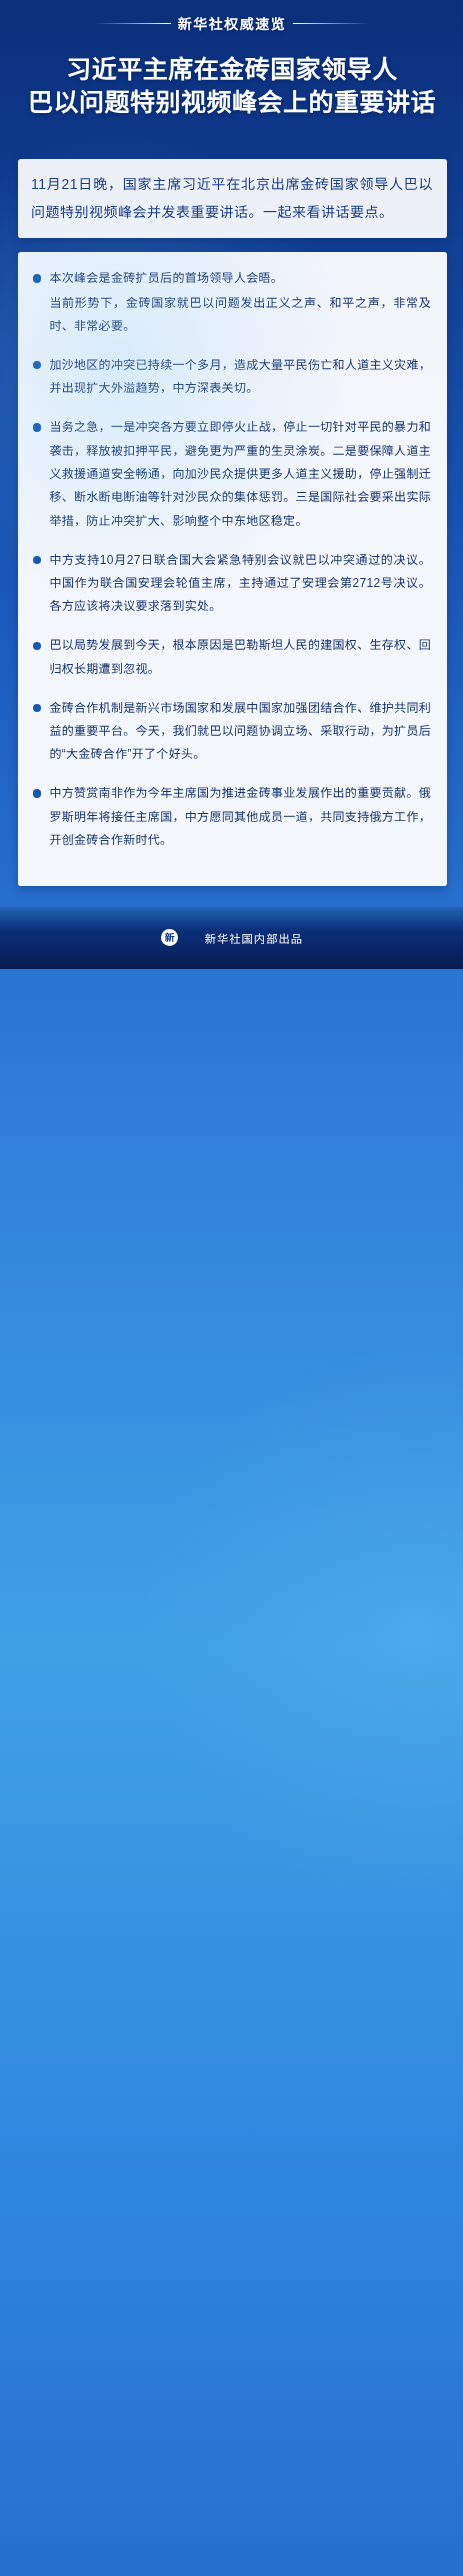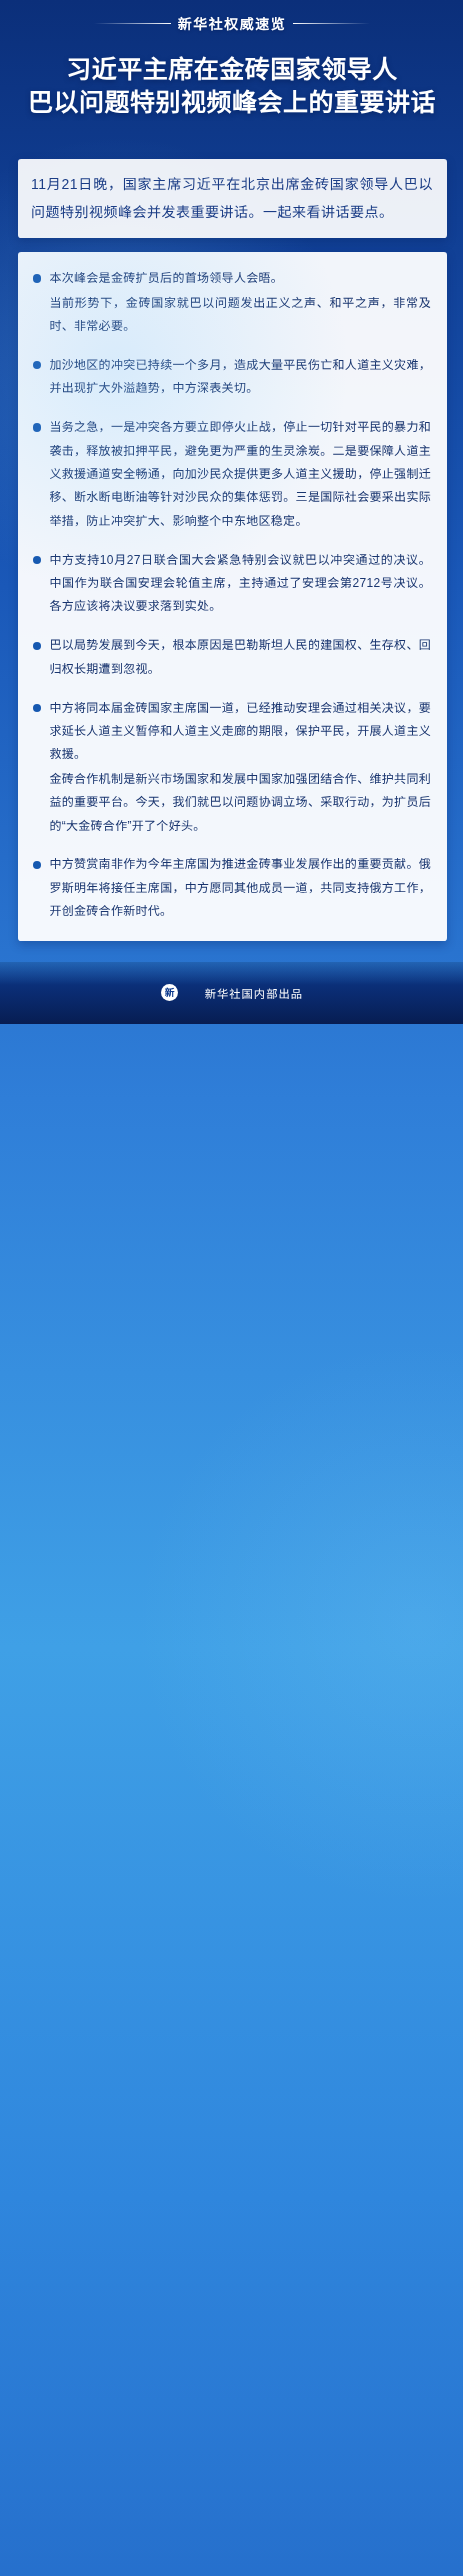--- a/index.html
+++ b/index.html
@@ -98,21 +98,21 @@
     border-radius: 3.1px;
     padding: 15.5px 15.5px 17.5px 15.5px;
     box-shadow: 0 3.1px 9.3px rgba(3,28,88,0.28);
   }
   .item {
     display: flex;
     align-items: flex-start;
     gap: 8.2px;
     margin-bottom: 15.5px;
   }
-  .item:last-child { margin-bottom: 0; }
+  .item:last-child { margin-bottom: 16px; }
   .bullet {
     flex: 0 0 auto;
     width: 8.2px;
     height: 8.2px;
     border-radius: 50%;
     background: #1558b0;
     margin-top: 7.2px;
   }
   .item-body { flex: 1 1 auto; }
   .item-body p {
@@ -229,21 +229,20 @@
           <p>巴以局势发展到今天，根本原因是巴勒斯坦人民的建国权、生存权、回归权长期遭到忽视。</p>
         </div>
       </div>
 
 
 
 
       <div class="item">
         <span class="bullet"></span>
         <div class="item-body">
-          <p>中方将同本届金砖国家主席国一道，已经推动安理会通过相关决议，要求延长人道主义暂停和人道主义走廊的期限，保护平民，开展人道主义救援。</p>
           <p>金砖合作机制是新兴市场国家和发展中国家加强团结合作、维护共同利益的重要平台。今天，我们就巴以问题协调立场、采取行动，为扩员后的“大金砖合作”开了个好头。</p>
         </div>
       </div>
 
       <div class="item">
         <span class="bullet"></span>
         <div class="item-body">
           <p>中方赞赏南非作为今年主席国为推进金砖事业发展作出的重要贡献。俄罗斯明年将接任主席国，中方愿同其他成员一道，共同支持俄方工作，开创金砖合作新时代。</p>
         </div>
       </div>

